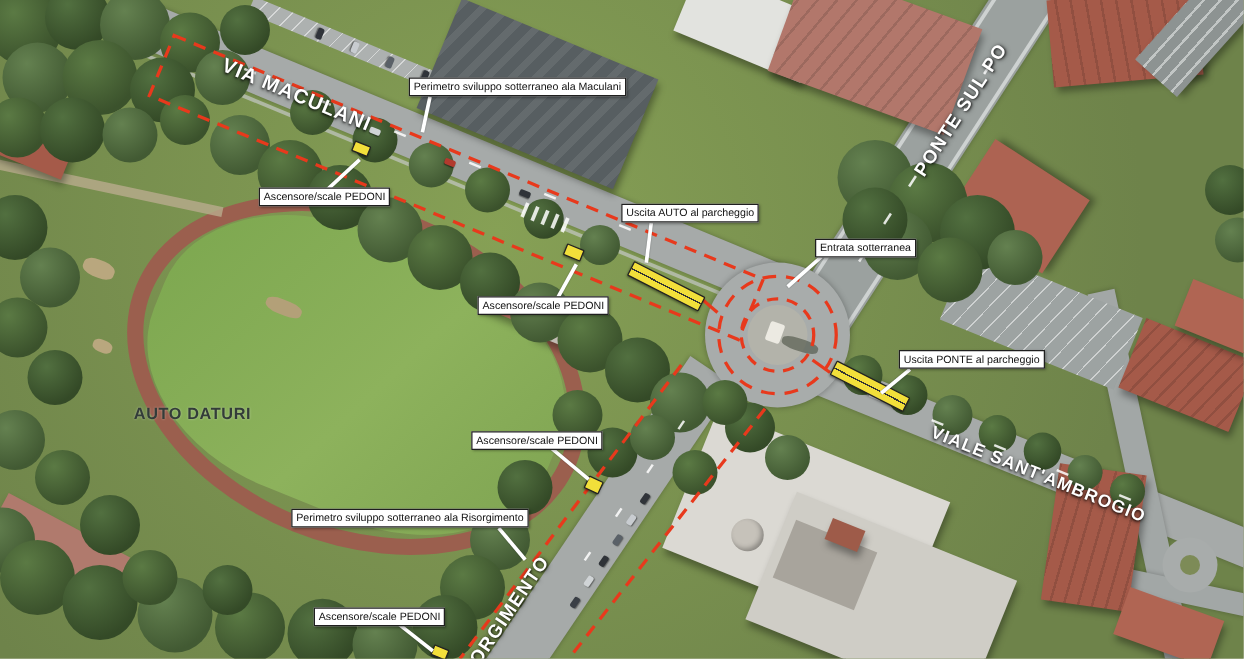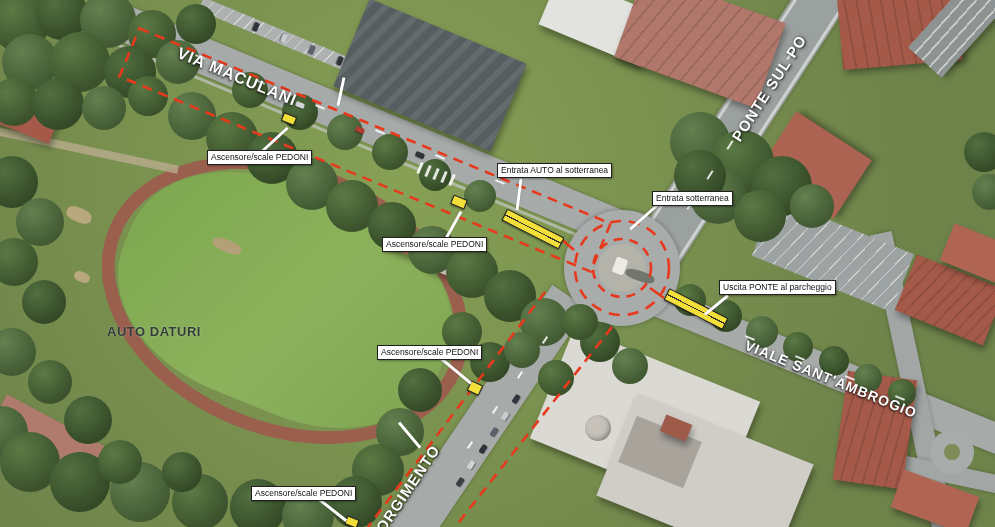--- a/index.html
+++ b/index.html
@@ -233,21 +233,23 @@
   <div class="leader" style="left:344px;top:76px;width:28.6px;transform:rotate(102.1deg);"></div>
   <div class="leader" style="left:262px;top:150px;width:35.4px;transform:rotate(-42.7deg);"></div>
   <div class="leader" style="left:446px;top:237px;width:30.9px;transform:rotate(-60.9deg);"></div>
   <div class="leader" style="left:521px;top:177px;width:32.2px;transform:rotate(97.1deg);"></div>
   <div class="leader" style="left:657px;top:204px;width:36.1px;transform:rotate(138.4deg);"></div>
   <div class="leader" style="left:728px;top:294px;width:29.8px;transform:rotate(140.4deg);"></div>
   <div class="leader" style="left:441px;top:357px;width:39.1px;transform:rotate(39.8deg);"></div>
   <div class="leader" style="left:399px;top:421px;width:32.7px;transform:rotate(50deg);"></div>
   <div class="leader" style="left:318px;top:497px;width:35.6px;transform:rotate(38.2deg);"></div>
 
+  <div class="callout" style="left:327px;top:62px;">Perimetro sviluppo sotterraneo ala Maculani</div>
   <div class="callout" style="left:207px;top:150px;">Ascensore/scale PEDONI</div>
   <div class="callout" style="left:382px;top:237px;">Ascensore/scale PEDONI</div>
-  <div class="callout" style="left:497px;top:163px;">Entrata AUTO al sotterranea</div>
+  <div class="callout" style="left:497px;top:163px;">Uscita AUTO al parcheggio</div>
   <div class="callout" style="left:652px;top:191px;">Entrata sotterranea</div>
   <div class="callout" style="left:719px;top:280px;">Uscita PONTE al parcheggio</div>
   <div class="callout" style="left:377px;top:345px;">Ascensore/scale PEDONI</div>
+  <div class="callout" style="left:233px;top:407px;">Perimetro sviluppo sotterraneo ala Risorgimento</div>
   <div class="callout" style="left:251px;top:486px;">Ascensore/scale PEDONI</div>
 
 </div>
 
 </body></html>

